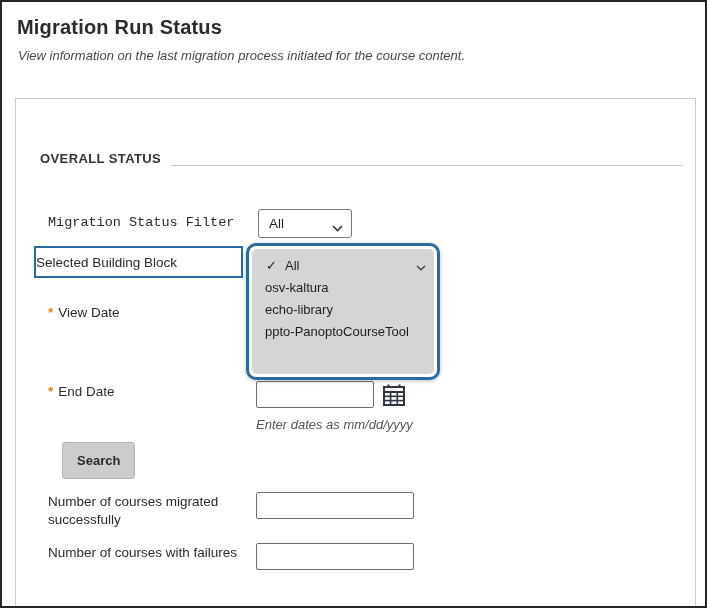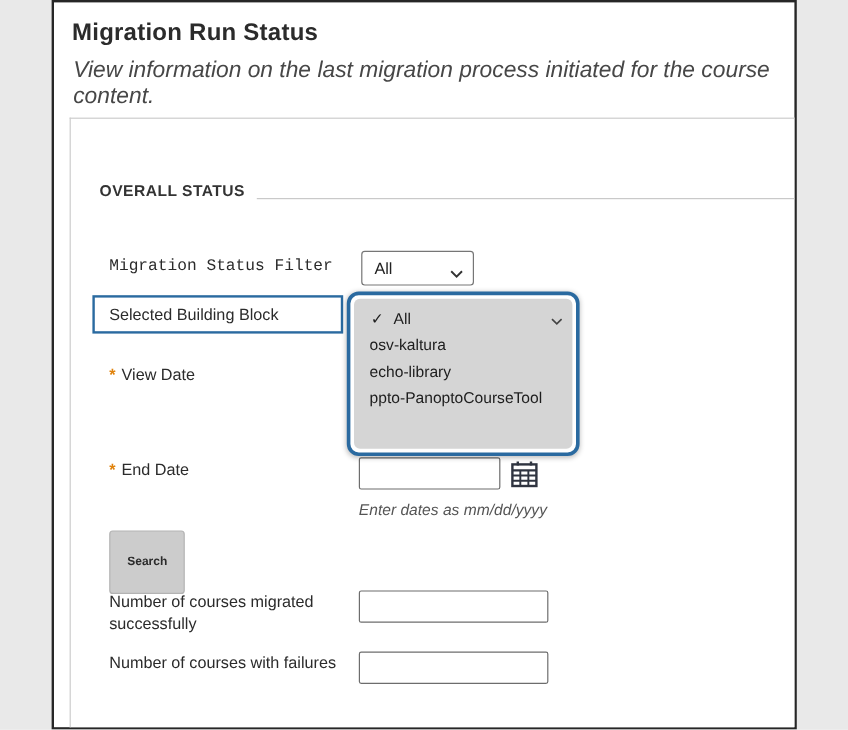--- a/index.html
+++ b/index.html
@@ -1,21 +1,21 @@
 <!DOCTYPE html>
 <html><head>
 <meta charset="utf-8">
 <style>
   * { box-sizing: border-box; margin: 0; padding: 0; }
   html, body { background: #e9e9e9; }
   body { font-family: "Liberation Sans", sans-serif; }
 
   #screen {
     position: relative;
-    width: 621px;
+    width: 707px;
     height: 608px;
     margin: 0 auto;
     background: #ffffff;
     border: 2px solid #262626;
     overflow: hidden;
   }
 
   .page-title {
     position: absolute;
     left: 15px;
@@ -23,21 +23,21 @@
     font-size: 20px;
     font-weight: 600;
     color: #2b2b2b;
     letter-spacing: 0.2px;
   }
 
   .page-subtitle {
     position: absolute;
     left: 16px;
     top: 46px;
-    font-size: 19px;
+    font-size: 13px;
     font-style: italic;
     color: #474747;
   }
 
   .panel {
     position: absolute;
     left: 13px;
     top: 96px;
     width: 681px;
     height: 515px;
@@ -104,21 +104,21 @@
   .label-focus-box {
     position: absolute;
     left: 18px;
     top: 147px;
     width: 209px;
     height: 32px;
     border: 2px solid #2a6aa0;
     background: #ffffff;
     display: flex;
     align-items: center;
-    padding-left: 12px;
+    padding-left: 0;
     font-size: 13.5px;
     color: #2b2b2b;
     z-index: 3;
   }
 
   
   .dropdown-open {
     position: absolute;
     left: 230px;
     top: 144px;
@@ -197,28 +197,28 @@
     position: absolute;
     left: 240px;
     top: 318px;
     font-size: 13px;
     font-style: italic;
     color: #555555;
   }
 
   .search-button {
     position: absolute;
-    left: 32px;
+    left: 46px;
     top: 343px;
     background: #cccccc;
     border: 1px solid #b3b3b3;
     border-radius: 3px;
-    padding: 20px 14px;
+    padding: 10px 14px;
     font-family: "Liberation Sans", sans-serif;
-    font-size: 10px;
+    font-size: 13px;
     font-weight: 600;
     color: #2b2b2b;
     cursor: pointer;
   }
 
   .two-line-label { width: 205px; }
 </style>
 </head>
 <body>
 

